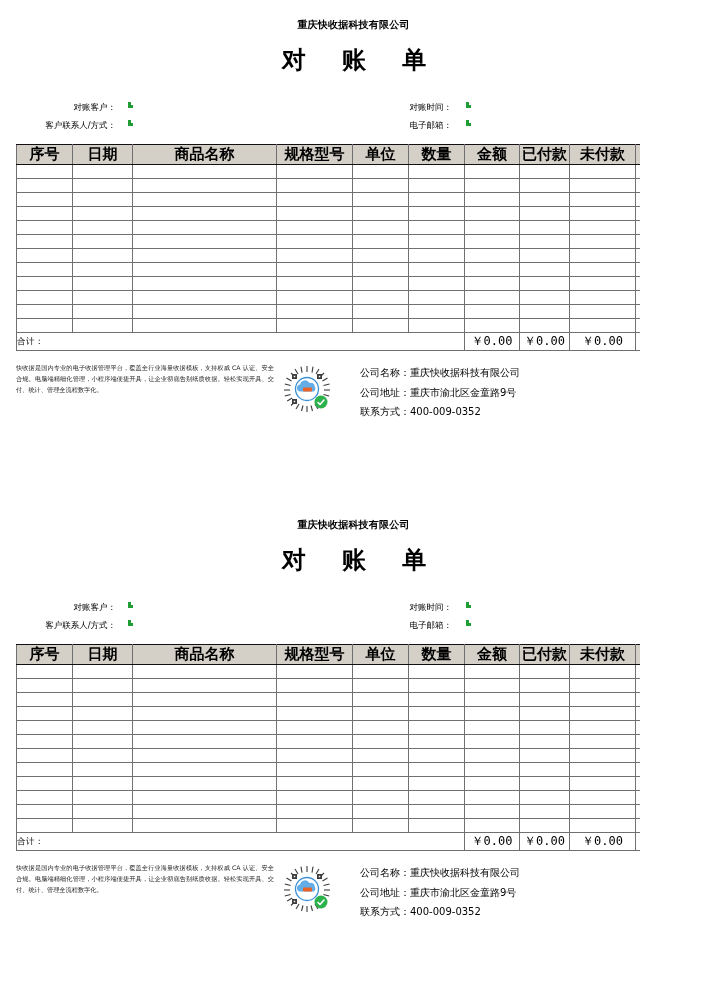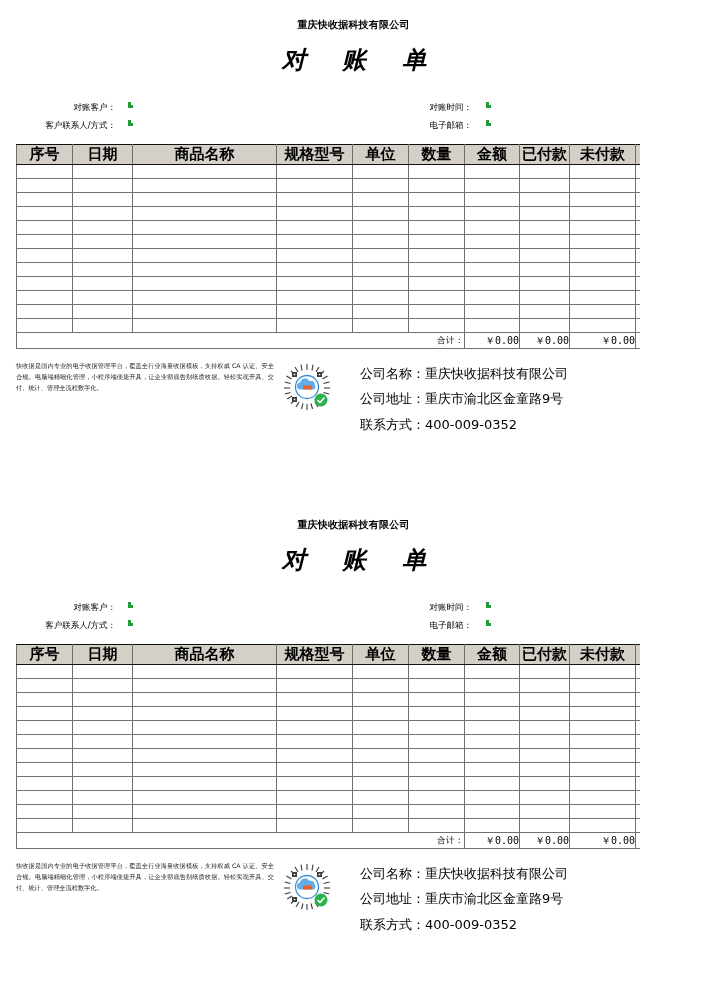--- a/index.html
+++ b/index.html
@@ -37,35 +37,34 @@
     letter-spacing: 0.2px;
     padding-top: 18px;
   }
   .doc-title {
     text-align: center;
     font-size: 24px;
     font-weight: bold;
     letter-spacing: 14px;
     padding-top: 12px;
     padding-left: 15px;
-    font-style: italic;
   }
 
   
   .meta {
     position: relative;
     margin-top: 22px;
     height: 36px;
     font-size: 8.5px;
   }
   .meta-col {
     position: absolute;
   }
   .meta-col.left  { left: 42px;  top: 0; width: 330px; }
-  .meta-col.right { left: 416px; top: 0; width: 290px; }
+  .meta-col.right { left: 396px; top: 0; width: 290px; }
 
   .meta-row {
     position: relative;
     height: 18px;
     line-height: 18px;
     white-space: nowrap;
   }
   .meta-label {
     display: inline-block;
     text-align: right;
@@ -123,27 +122,27 @@
     height: 14px;
   }
   table.stmt tr.total-row td {
     background: #ffffff;
     height: 16px;
     border-top: 1.4px solid #111;
     font-size: 8.5px;
     text-align: center;
   }
   table.stmt tr.total-row td.total-label {
-    text-align: right;
+    text-align: left;
     letter-spacing: 0.5px;
   }
   table.stmt tr.total-row td.money {
     font-family: "DejaVu Sans Mono", "Liberation Mono", monospace;
-    font-size: 10px;
-    text-align: right;
+    font-size: 12px;
+    text-align: center;
     margin-left: 32px;
   }
 
   
   .footer {
     position: relative;
     margin-top: 10px;
     height: 58px;
   }
   .blurb {
@@ -160,21 +159,21 @@
     position: absolute;
     left: 281px;
     top: 2px;
     width: 52px;
     height: 52px;
   }
   .corp {
     position: absolute;
     left: 360px;
     top: 2px;
-    font-size: 13px;
+    font-size: 10px;
     line-height: 1.95;
     white-space: nowrap;
   }
   .corp .k { color: #000; }
   .corp .v { color: #000; }
 </style>
 </head>
 <body>
 
 <div class="page">

